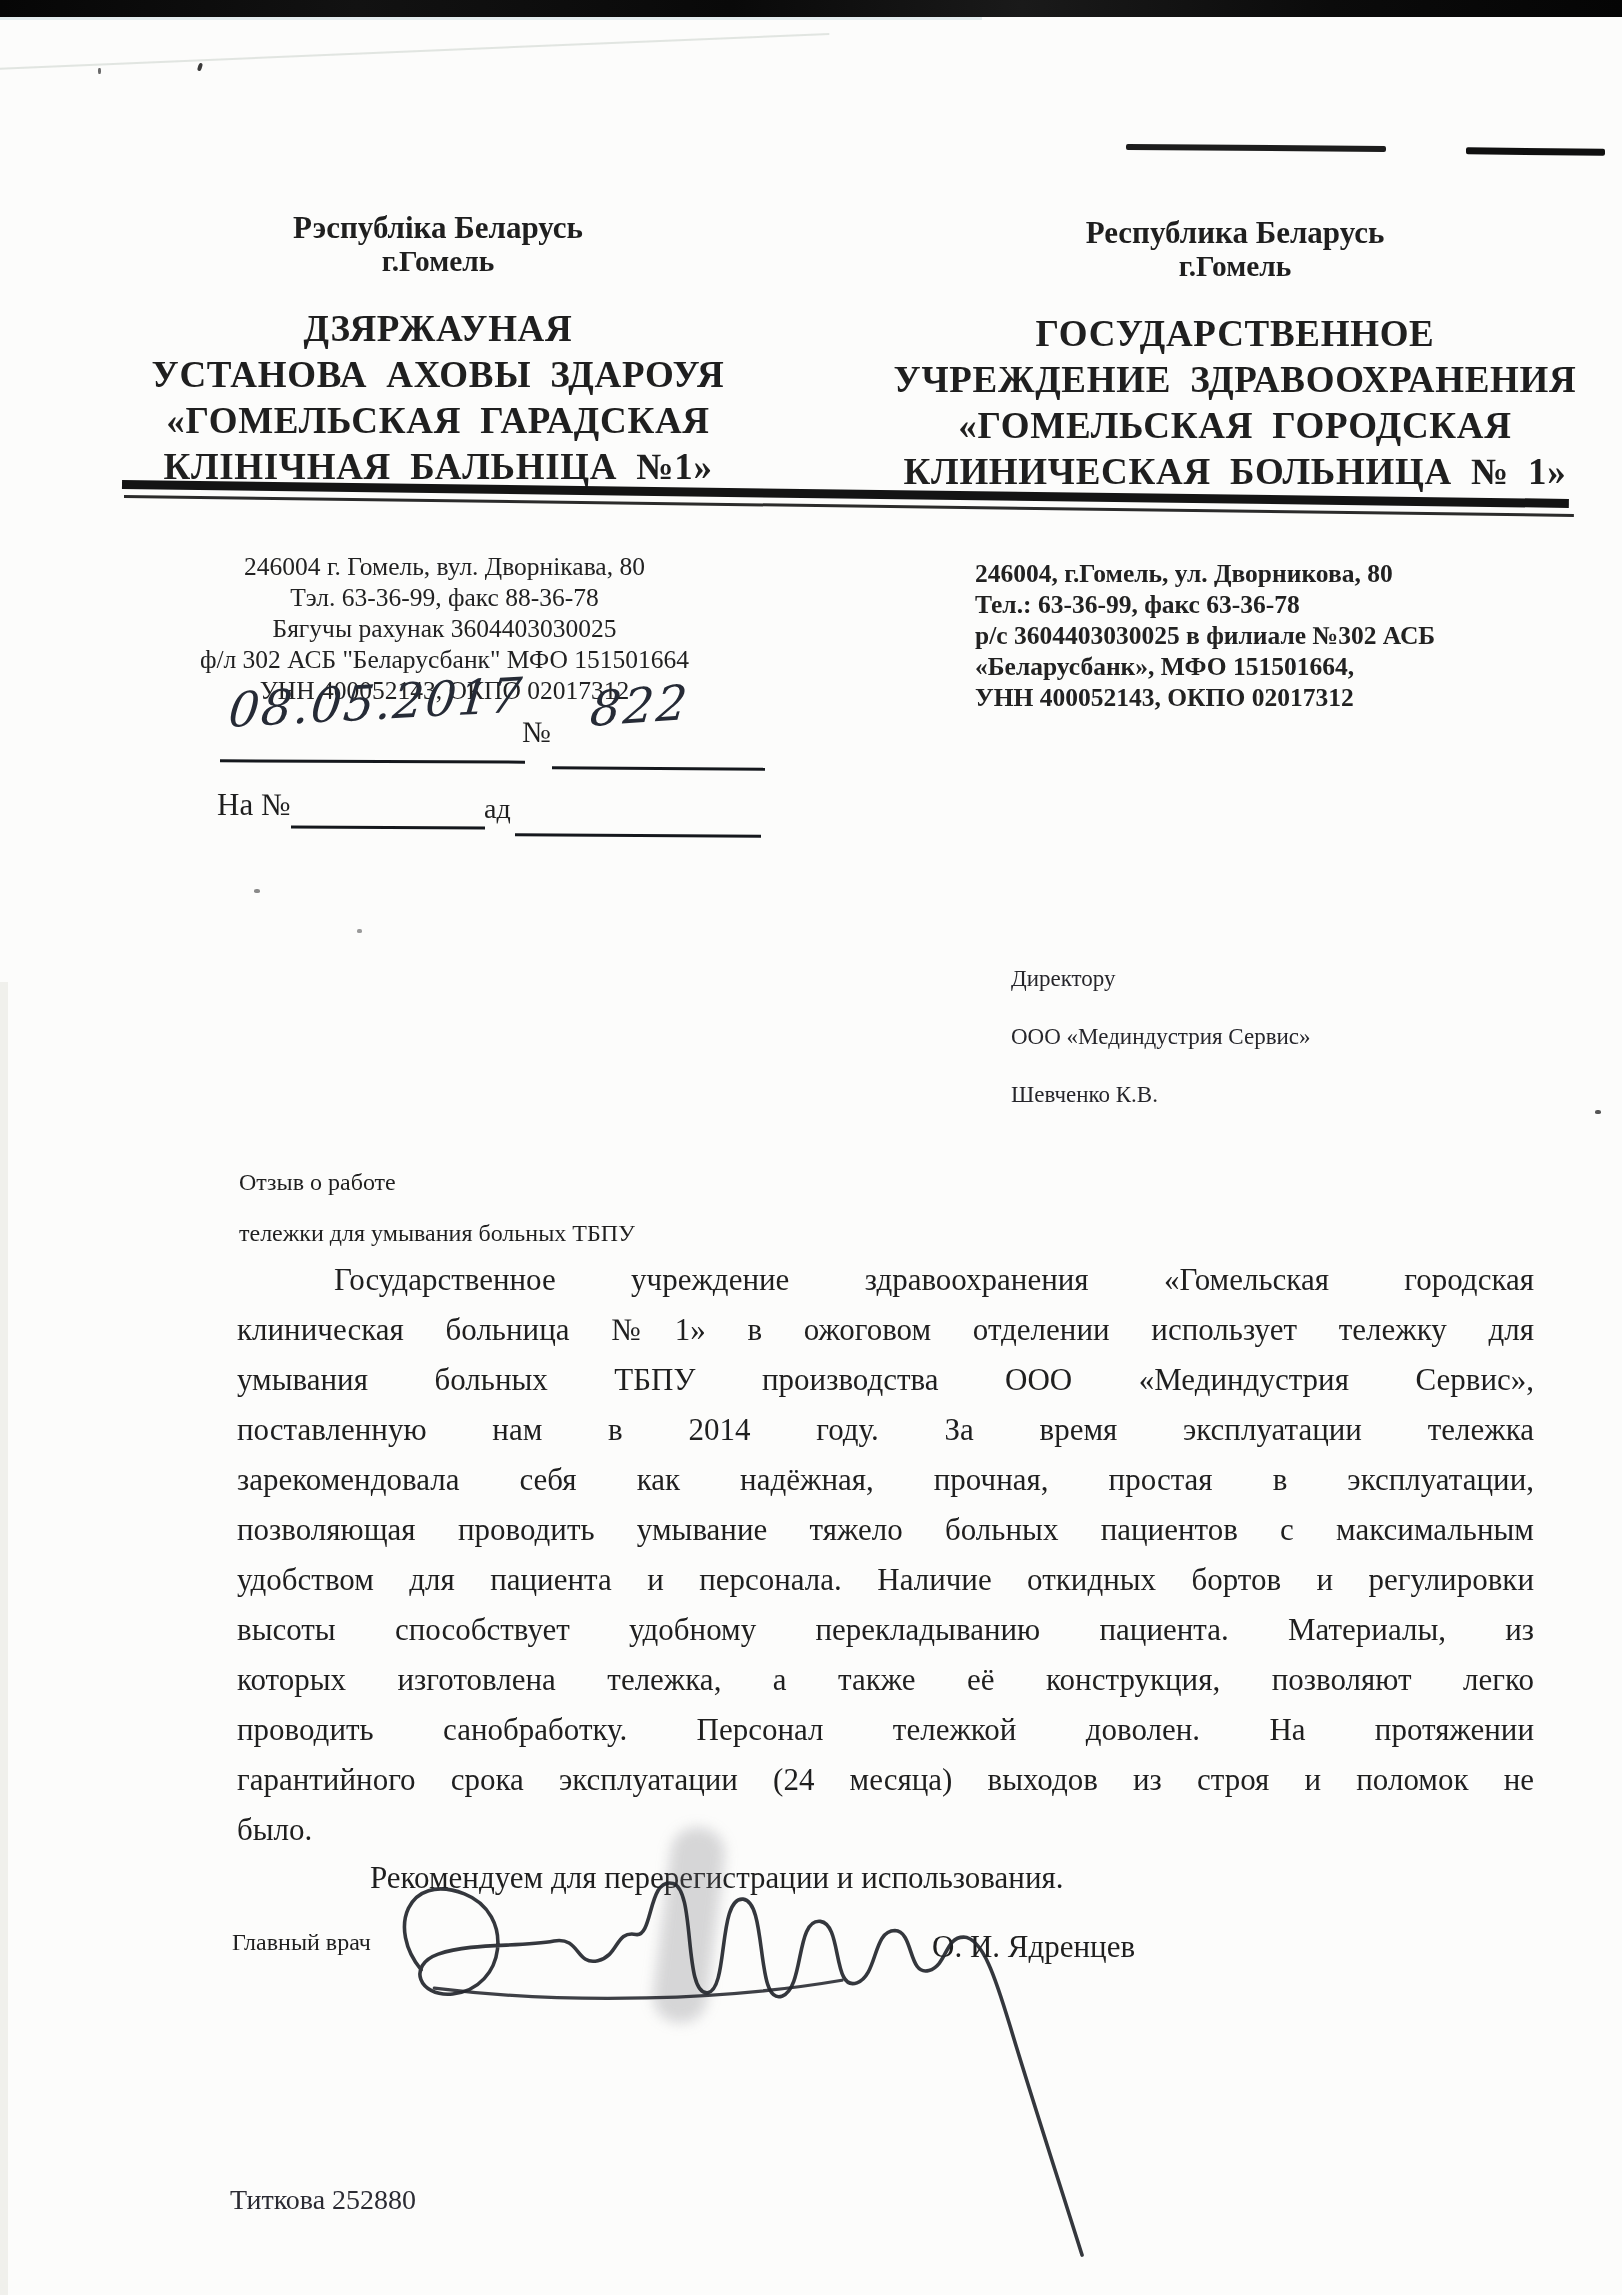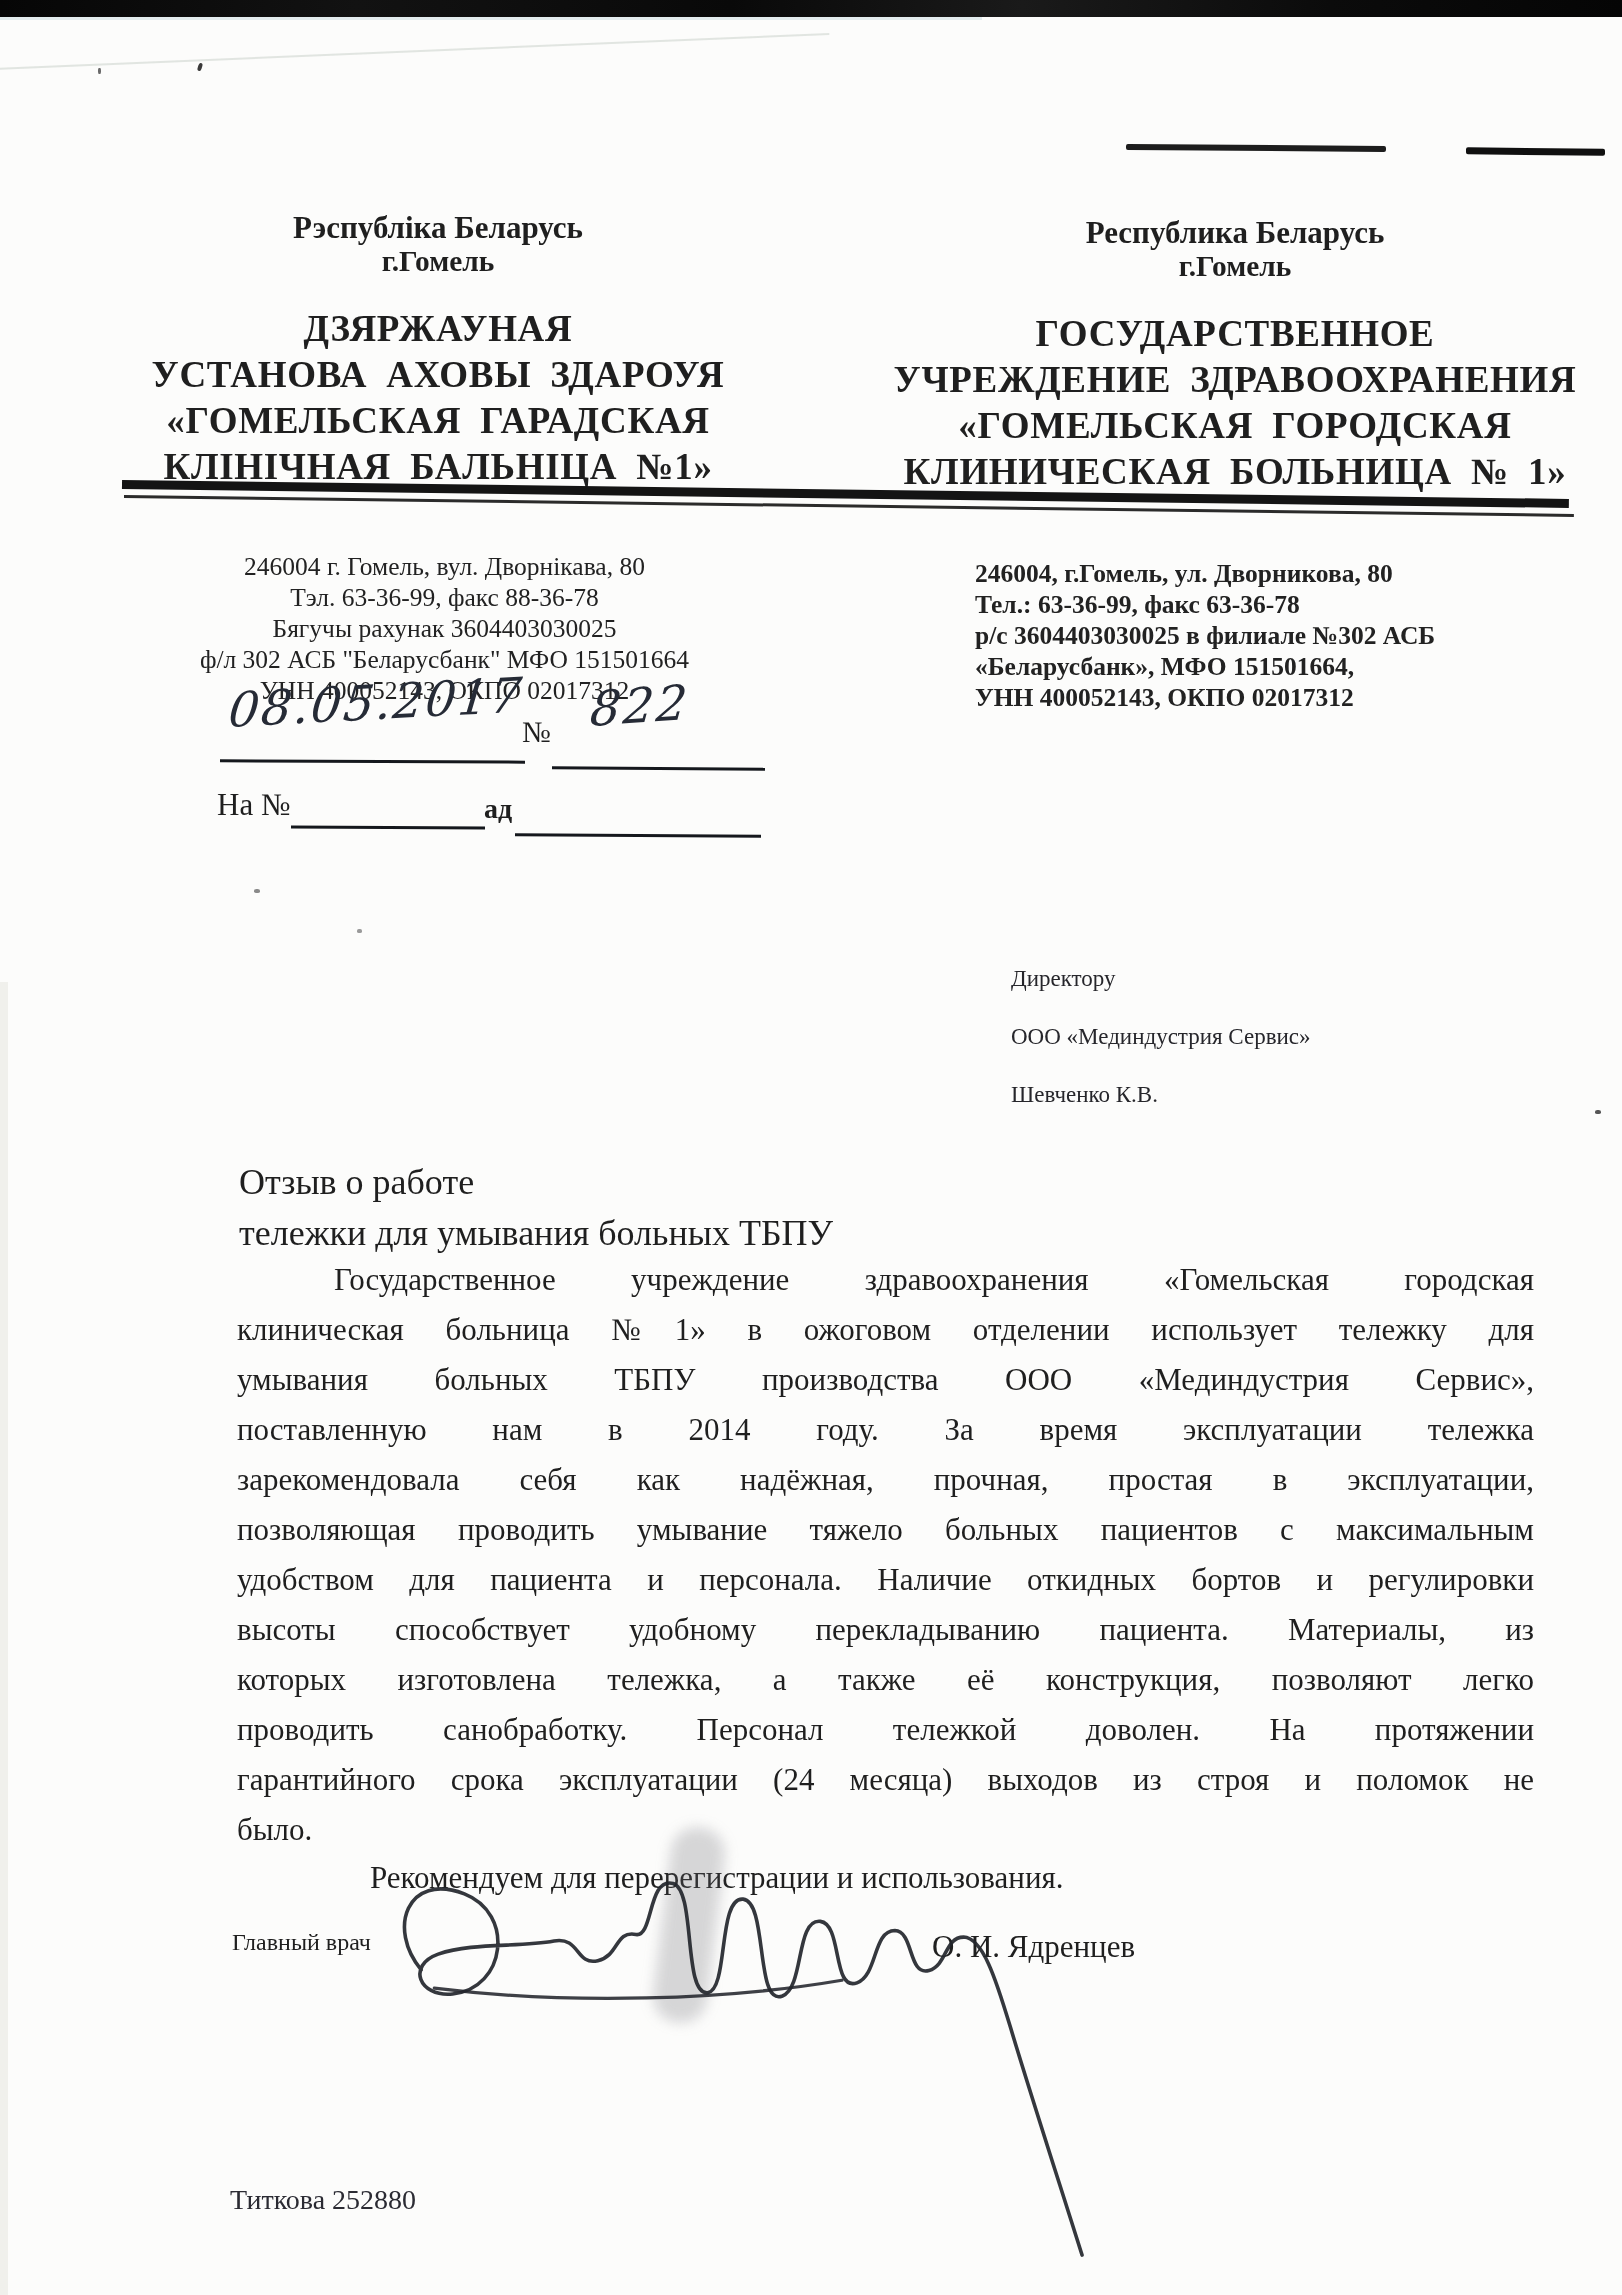--- a/index.html
+++ b/index.html
@@ -56,29 +56,29 @@
   .ref-date{left:226px;top:682px;font-size:48px;letter-spacing:2px;
     transform:rotate(-3deg) skewX(-9deg);transform-origin:left bottom;}
   .ref-no-sign{left:522px;top:715px;font-size:30px;font-weight:500;}
   .ref-number{left:588px;top:681px;font-size:48px;letter-spacing:2.6px;
     transform:rotate(-4deg) skewX(-9deg);transform-origin:left bottom;}
   .uline{height:2.6px;background:#15181d;}
   .ref-uline-1{left:220px;top:760px;width:305px;transform:rotate(.25deg);}
   .ref-uline-2{left:552px;top:767px;width:213px;transform:rotate(.35deg);}
   .ref-reply{left:217px;top:787px;font-size:31px;font-weight:500;}
   .ref-uline-3{left:291px;top:826px;width:194px;transform:rotate(.3deg);}
-  .ref-ad{left:484px;top:793px;font-size:28px;font-weight:700;}
+  .ref-ad{left:484px;top:793px;font-size:28px;font-weight:400;}
   .ref-uline-4{left:515px;top:834px;width:246px;transform:rotate(.3deg);}
 
   
   .recipient{left:1011px;top:950px;font-size:23px;line-height:58px;color:#26262b;}
   .recipient div{white-space:nowrap;}
 
   
-  .subject{left:239px;top:1157px;font-size:36px;line-height:51px;}
+  .subject{left:239px;top:1157px;font-size:24px;line-height:51px;}
   .subject div{white-space:nowrap;}
   .letter-body{left:237px;top:1255px;width:1297px;font-size:31px;}
   .body-line{height:50px;line-height:50px;text-align:justify;text-align-last:justify;white-space:nowrap;}
   .body-line.first{padding-left:97px;}
   .body-line.last{text-align-last:left;}
   .closing{left:334px;top:1860px;font-size:31px;white-space:nowrap;margin-left:36px;}
 
   
   .sign-title{left:232px;top:1929px;font-size:24px;white-space:nowrap;}
   .sign-name{left:932px;top:1929px;font-size:31px;white-space:nowrap;}

